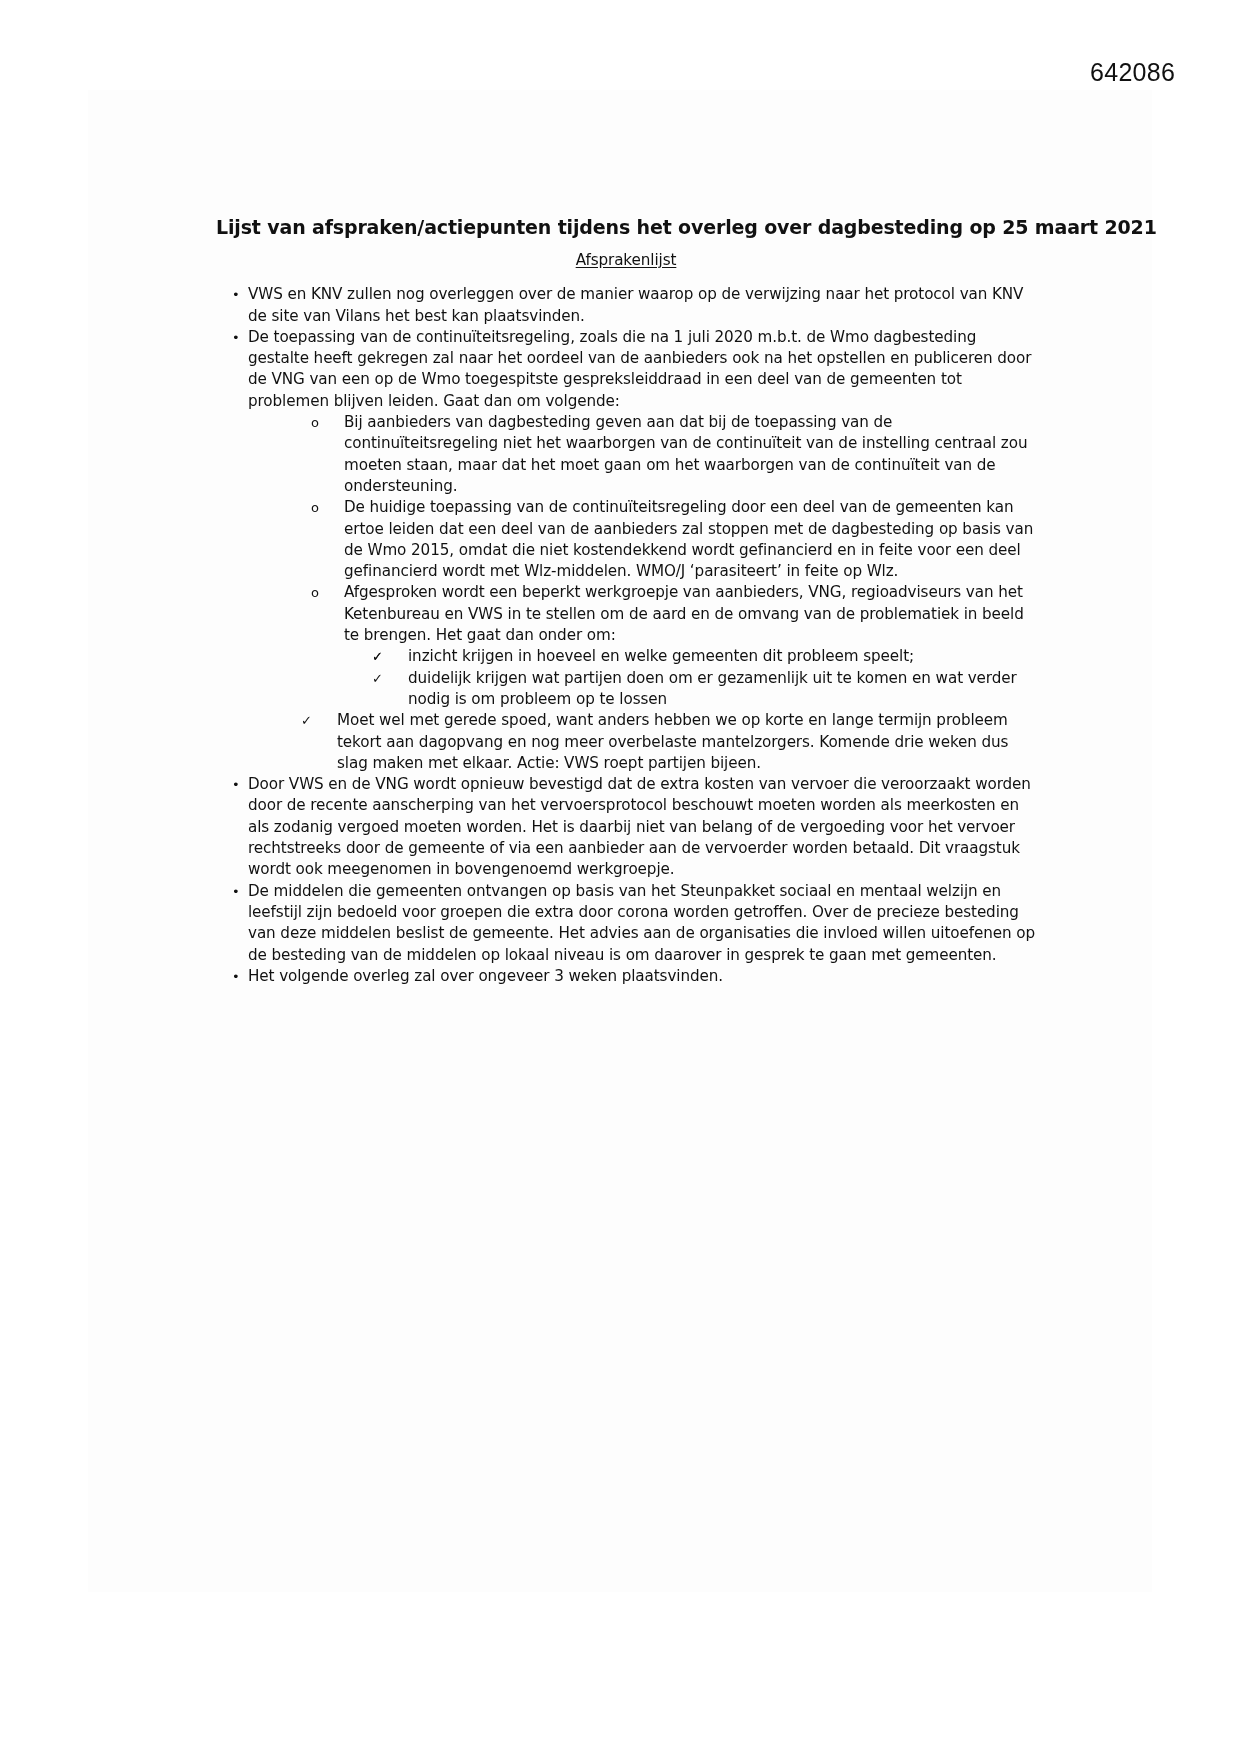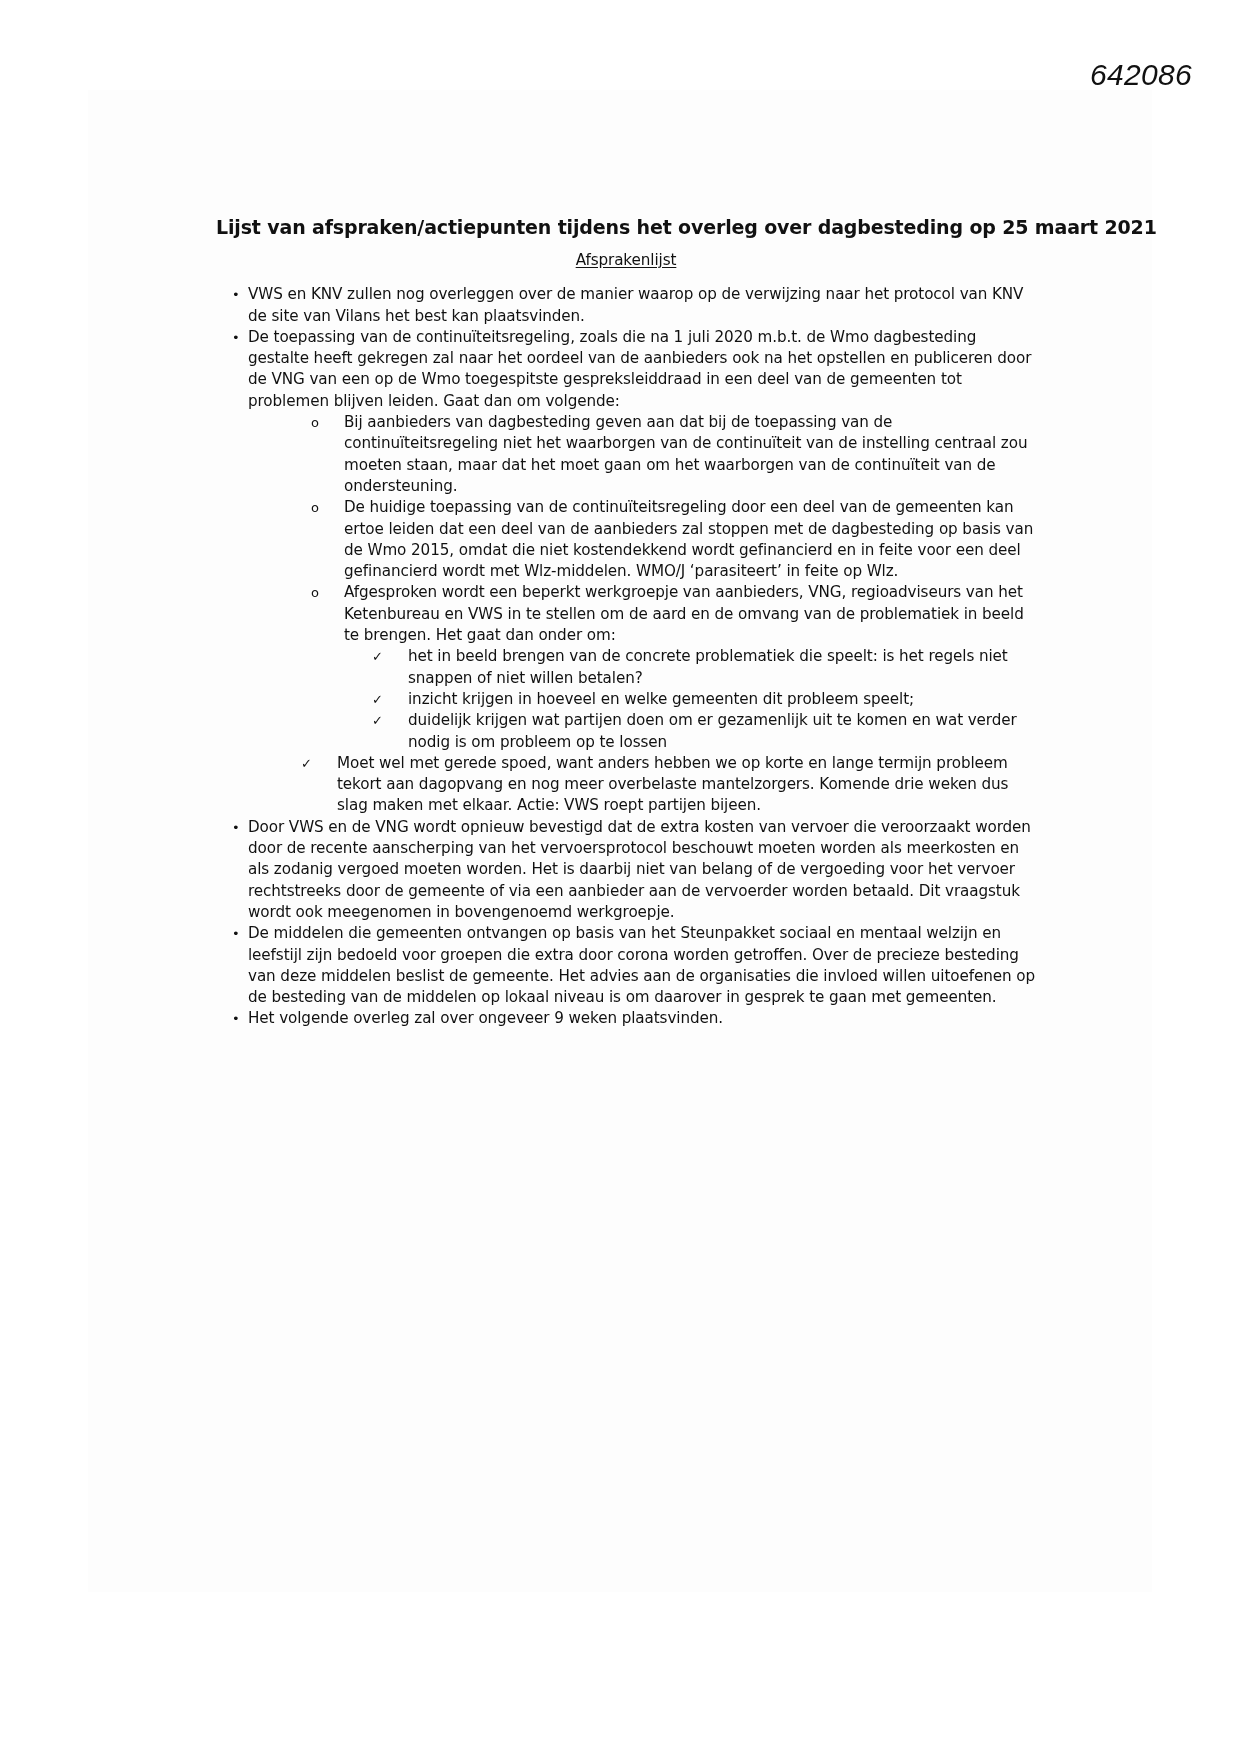--- a/index.html
+++ b/index.html
@@ -13,24 +13,23 @@
       position: relative;
       overflow: hidden;
       font-family: "DejaVu Sans", sans-serif;
       color: #111111;
     }
     .doc-number {
       position: absolute;
       top: 58px;
       left: 1090px;
       font-family: "Liberation Sans", sans-serif;
-      font-size: 30px;
+      font-size: 25px;
       color: #111;
       letter-spacing: 0.3px;
-      font-style: italic;
     }
     .scan-area {
       position: absolute;
       left: 88px;
       top: 90px;
       width: 1064px;
       height: 1502px;
       background: #fdfdfd;
     }
     .content {
@@ -147,21 +146,20 @@
         <li>
           <span class="marker">o</span>
           <span>De huidige toepassing van de continuïteitsregeling door een deel van de gemeenten kan ertoe leiden dat een deel van de aanbieders zal stoppen met de dagbesteding op basis van de Wmo 2015, omdat die niet kostendekkend wordt gefinancierd en in feite voor een deel gefinancierd wordt met Wlz-middelen. WMO/J ‘parasiteert’ in feite op Wlz.</span>
         </li>
         <li>
           <span class="marker">o</span>
           <span>Afgesproken wordt een beperkt werkgroepje van aanbieders, VNG, regioadviseurs van het Ketenbureau en VWS in te stellen om de aard en de omvang van de problematiek in beeld te brengen. Het gaat dan onder om:</span>
           <ul class="lvl3">
             <li>
               <span class="check">✓</span>
-              <span>het in beeld brengen van de concrete problematiek die speelt: is het regels niet snappen of niet willen betalen?</span>
             </li>
             <li>
               <span class="check">✓</span>
               <span>inzicht krijgen in hoeveel en welke gemeenten dit probleem speelt;</span>
             </li>
             <li>
               <span class="check">✓</span>
               <span>duidelijk krijgen wat partijen doen om er gezamenlijk uit te komen en wat verder nodig is om probleem op te lossen</span>
             </li>
           </ul>
@@ -175,16 +173,16 @@
 
     <li>
       <span class="bullet">•</span><span>Door VWS en de VNG wordt opnieuw bevestigd dat de extra kosten van vervoer die veroorzaakt worden door de recente aanscherping van het vervoersprotocol beschouwt moeten worden als meerkosten en als zodanig vergoed moeten worden. Het is daarbij niet van belang of de vergoeding voor het vervoer rechtstreeks door de gemeente of via een aanbieder aan de vervoerder worden betaald. Dit vraagstuk wordt ook meegenomen in bovengenoemd werkgroepje.</span>
     </li>
 
     <li>
       <span class="bullet">•</span><span>De middelen die gemeenten ontvangen op basis van het Steunpakket sociaal en mentaal welzijn en leefstijl zijn bedoeld voor groepen die extra door corona worden getroffen. Over de precieze besteding van deze middelen beslist de gemeente. Het advies aan de organisaties die invloed willen uitoefenen op de besteding van de middelen op lokaal niveau is om daarover in gesprek te gaan met gemeenten.</span>
     </li>
 
     <li>
-      <span class="bullet">•</span><span>Het volgende overleg zal over ongeveer 9 weken plaatsvinden.</span>
+      <span class="bullet">•</span><span>Het volgende overleg zal over ongeveer 3 weken plaatsvinden.</span>
     </li>
   </ul>
 </div>
 
 </body></html>

